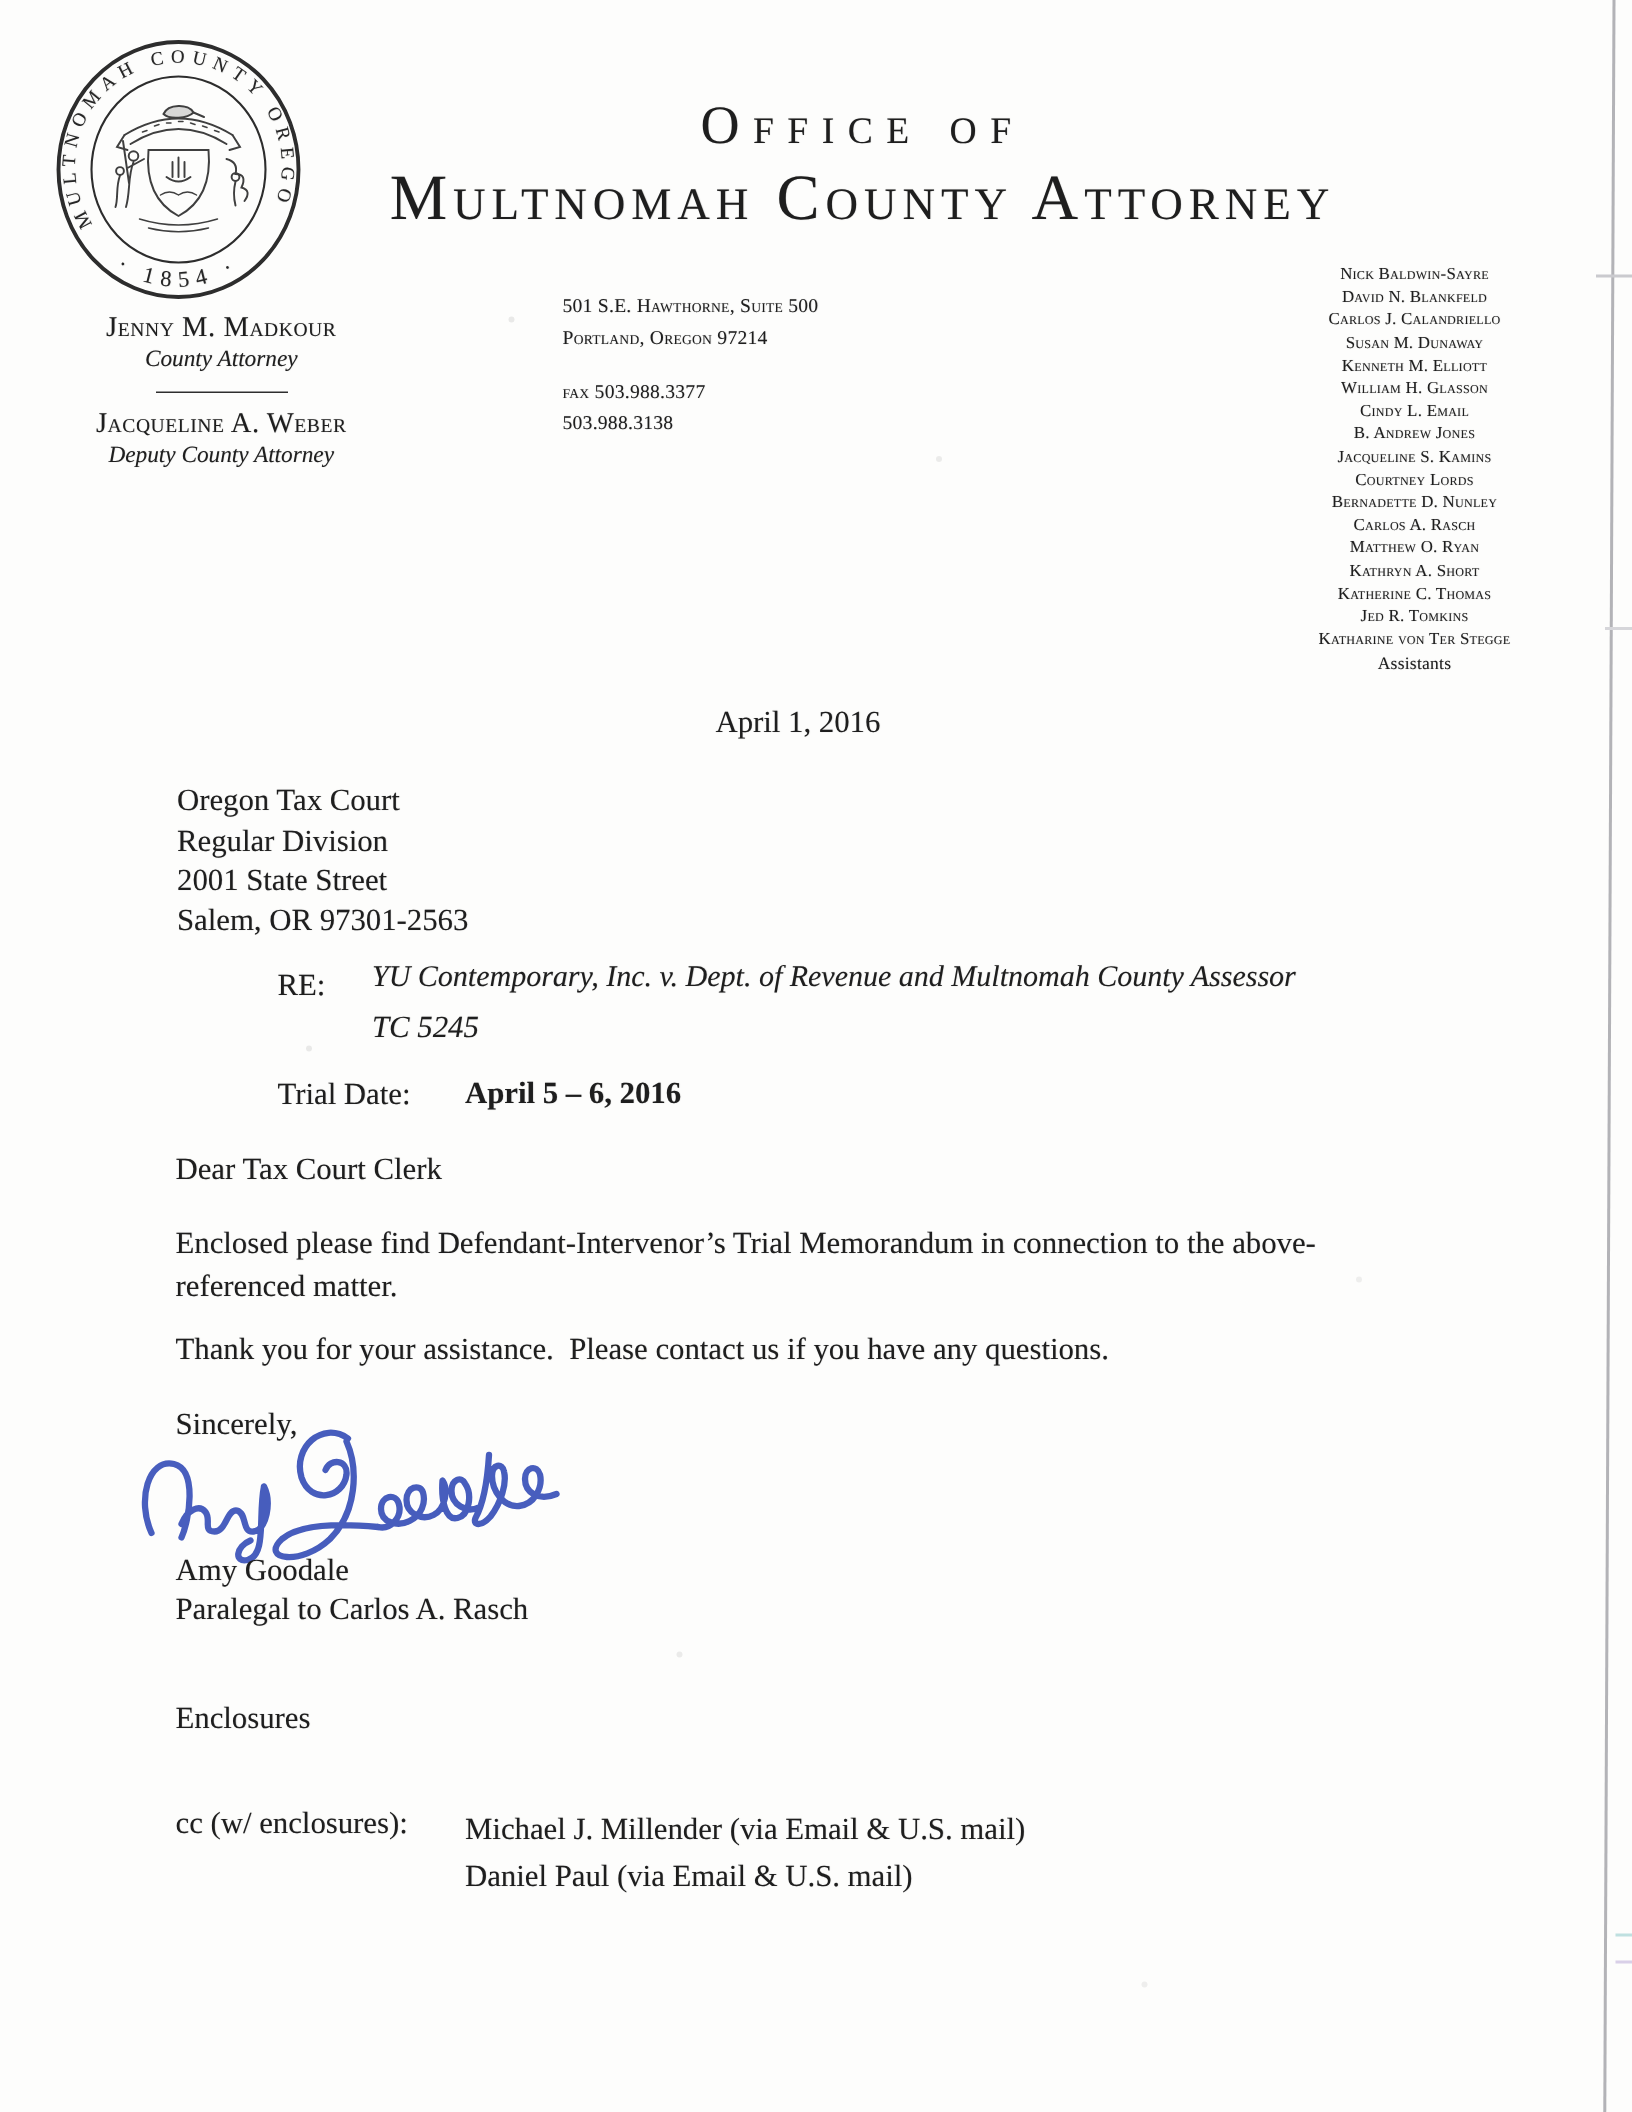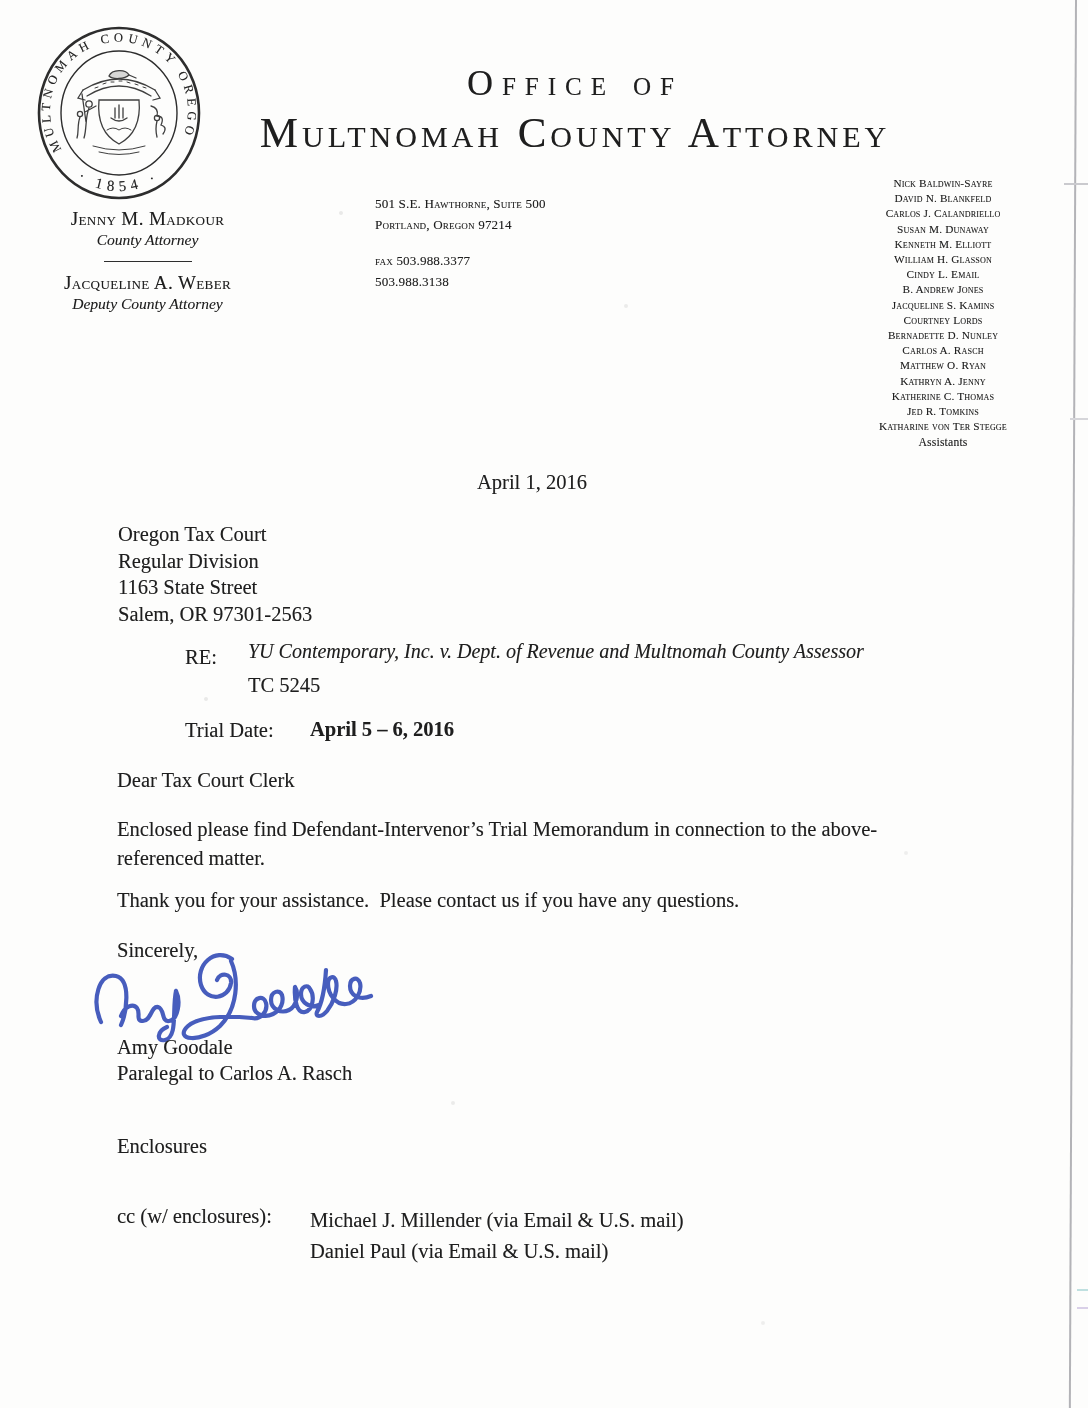--- a/index.html
+++ b/index.html
@@ -32,21 +32,21 @@
            font-variant:small-caps; font-size:11.2px; line-height:15.2px; letter-spacing:0.2px; }
   .staff-name { display:block; }
   .staff-footer { display:block; font-variant:normal; font-size:11.6px; margin-top:1px; }
 
   
   .fs20 { font-size:20.5px; }
   .date-line      { left:477px; top:471px; }
   .recipient      { left:118px; top:521px; line-height:26.5px; }
   .re-label       { left:185px; top:646px; }
   .re-case        { left:248px; top:640px; width:680px; font-style:italic; font-size:20px; }
-  .re-number      { left:248px; top:674px; }
+  .re-number      { left:248px; top:674px;font-style:italic; }
   .trial-label    { left:185px; top:719px; }
   .trial-value    { left:310px; top:718px; font-weight:bold; }
   .salutation     { left:117px; top:769px; }
   .para1          { left:117px; top:815px; width:814px; line-height:29px; white-space:pre-wrap; }
   .para2          { left:117px; top:889px; width:870px; white-space:pre-wrap; }
   .closing        { left:117px; top:939px; }
   .sig-wrap       { left:88px;  top:946px; }
   .signer-name    { left:117px; top:1036px; }
   .signer-title   { left:117px; top:1062px; }
   .enclosures     { left:117px; top:1135px; }
@@ -136,33 +136,33 @@
     <span class="staff-name">Susan M. Dunaway</span>
     <span class="staff-name">Kenneth M. Elliott</span>
     <span class="staff-name">William H. Glasson</span>
     <span class="staff-name">Cindy L. Email</span>
     <span class="staff-name">B. Andrew Jones</span>
     <span class="staff-name">Jacqueline S. Kamins</span>
     <span class="staff-name">Courtney Lords</span>
     <span class="staff-name">Bernadette D. Nunley</span>
     <span class="staff-name">Carlos A. Rasch</span>
     <span class="staff-name">Matthew O. Ryan</span>
-    <span class="staff-name">Kathryn A. Jenny</span>
+    <span class="staff-name">Kathryn A. Short</span>
     <span class="staff-name">Katherine C. Thomas</span>
     <span class="staff-name">Jed R. Tomkins</span>
     <span class="staff-name">Katharine von Ter Stegge</span>
     <span class="staff-footer">Assistants</span>
   </div>
 
   <div class="abs fs20 date-line">April 1, 2016</div>
 
   <div class="abs fs20 recipient">
     <div>Oregon Tax Court</div>
     <div>Regular Division</div>
-    <div>1163 State Street</div>
+    <div>2001 State Street</div>
     <div>Salem, OR 97301-2563</div>
   </div>
 
   <div class="abs fs20 re-label">RE:</div>
   <div class="abs re-case">YU Contemporary, Inc. v. Dept. of Revenue and Multnomah County Assessor</div>
   <div class="abs fs20 re-number">TC 5245</div>
 
   <div class="abs fs20 trial-label">Trial Date:</div>
   <div class="abs fs20 trial-value">April 5 – 6, 2016</div>
 

